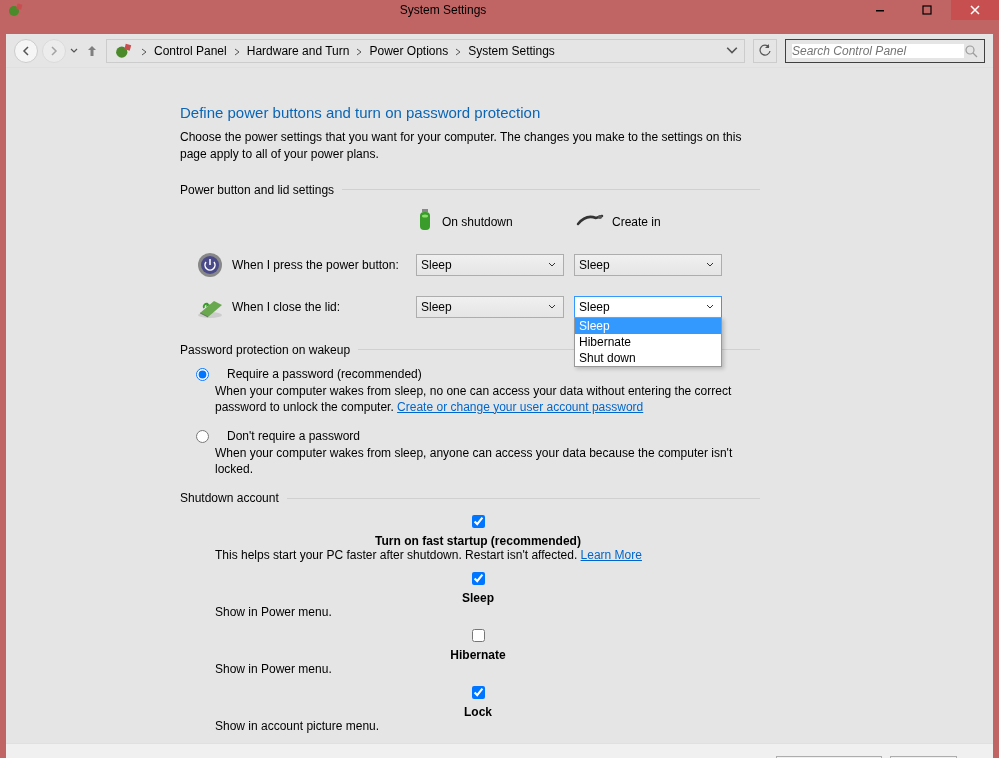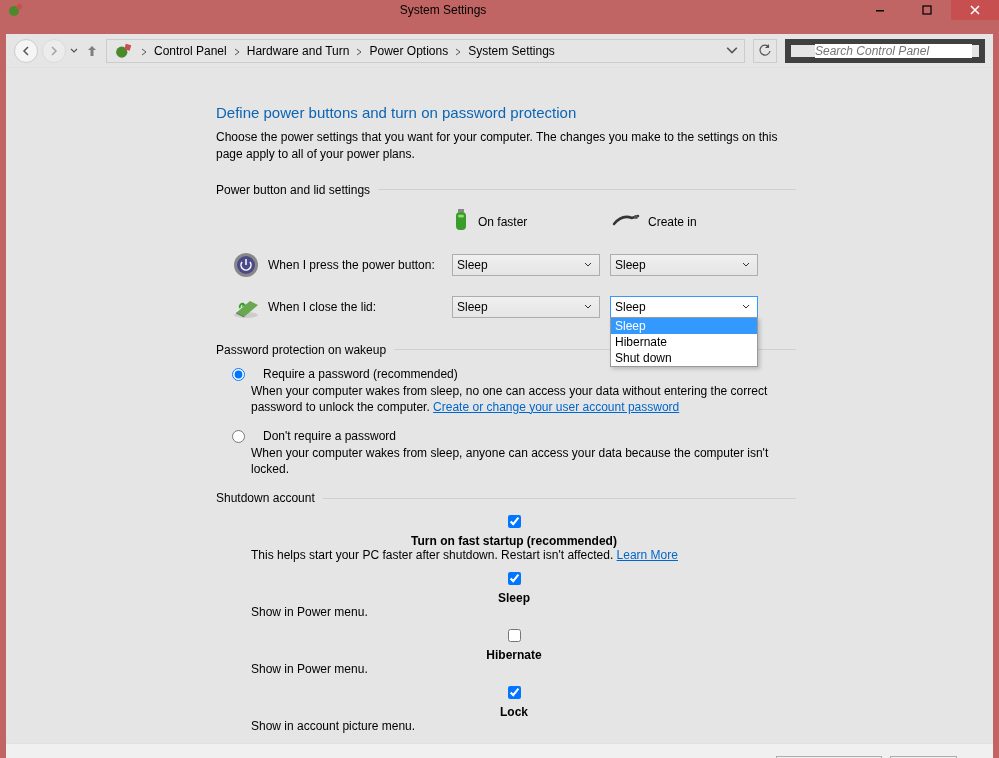--- a/index.html
+++ b/index.html
@@ -18,24 +18,24 @@
 .nav-back, .nav-forward { width: 24px; height: 24px; border: 1px solid #ccc; border-radius: 50%; display: flex; align-items: center; justify-content: center; background: #f5f5f5; }
 .nav-forward { opacity: 0.45; }
 .nav-up { width: 20px; height: 20px; display: flex; align-items: center; justify-content: center; }
 .nav-up svg { opacity: 0.7; }
 .bc-icon { width: 18px; height: 18px; margin: 0 4px; }
 .breadcrumb { display: flex; align-items: center; flex: 1; height: 24px; border: 1px solid #ccc; padding: 0 4px; gap: 2px; }
 .bc-item { font-size: 12px; padding: 0 3px; }
 .bc-chev { width: 10px; height: 10px; }
 .bc-dd { width: 16px; height: 16px; display: flex; align-items: center; justify-content: center; margin-left: auto; }
 .refresh { width: 24px; height: 24px; border: 1px solid #ccc; display: flex; align-items: center; justify-content: center; margin: 0 4px; }
-.search { width: 200px; height: 24px; border: 6px solid #404040; display: flex; align-items: center; padding: 0 24px; }
+.search { width: 200px; height: 24px; border: 1px solid #404040; display: flex; align-items: center; padding: 0 6px; }
 .search input { border: none; outline: none; font-size: 12px; font-style: italic; color: #888; flex: 1; }
 .search-icon { width: 14px; height: 14px; opacity: 0.5; }
-.content { flex: 1; padding: 36px 100px 0 100px; overflow: hidden; position: relative; }
+.content { flex: 1; padding: 36px 100px 0 64px; overflow: hidden; position: relative; }
 .inner { max-width: 580px; margin: 0 auto 0 110px; position: relative; }
 .page-title { color: #0b65b4; font-size: 15px; font-weight: 400; margin-bottom: 8px; }
 .page-subtitle { font-size: 12px; line-height: 1.4; margin-bottom: 20px; }
 .section-header { display: flex; align-items: center; margin-bottom: 10px; }
 .section-header-label { font-size: 12px; color: #000; margin-right: 8px; white-space: nowrap; }
 .section-line { flex: 1; height: 1px; background: #d0d0d0; }
 .rows { padding-left: 16px; }
 .header-row { display: flex; align-items: center; height: 30px; }
 .header-row .spacer-label { width: 220px; }
 .col { width: 150px; display: flex; align-items: center; gap: 8px; font-size: 12px; }
@@ -169,21 +169,21 @@
         </div>
         <div class="rows">
           <div class="header-row">
             <div class="spacer-label"></div>
             <div class="col">
               <span><svg width="18" height="24" viewBox="0 0 18 24">
                     <rect x="4" y="4" width="10" height="18" rx="4" fill="#3a9c2a"></rect>
                     <rect x="6" y="1" width="6" height="3" fill="#888"></rect>
                     <ellipse cx="9" cy="8" rx="3" ry="1.5" fill="#8adf6a"></ellipse>
                   </svg></span>
-              <span>On faster</span>
+              <span>On shutdown</span>
             </div>
             <div class="col2">
               <span><svg width="28" height="16" viewBox="0 0 28 16">
                     <path d="M2 12 Q 10 2 20 6 L26 4" fill="none" stroke="#333" stroke-width="2.5" stroke-linecap="round"></path>
                     <circle cx="24" cy="5" r="2" fill="#555"></circle>
                   </svg></span>
               <span>Create in</span>
             </div>
           </div>
 

